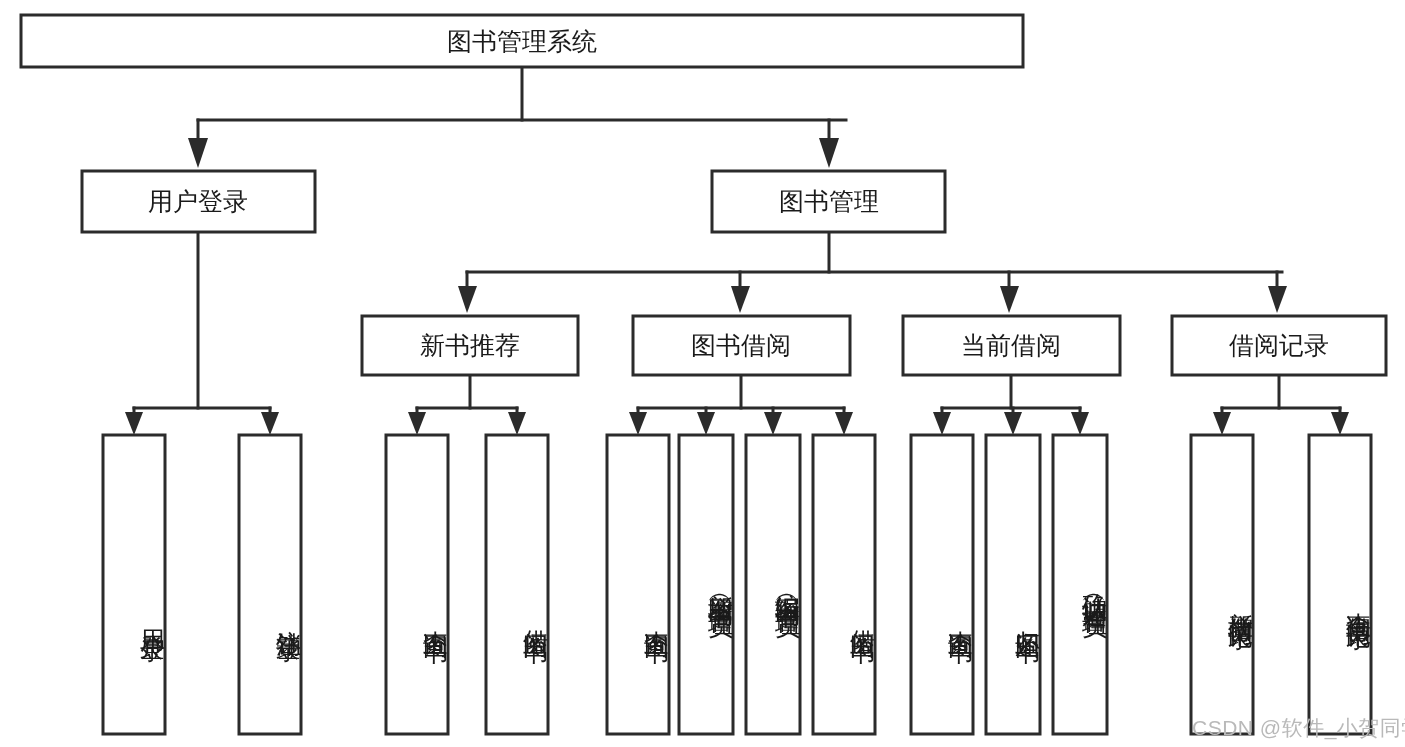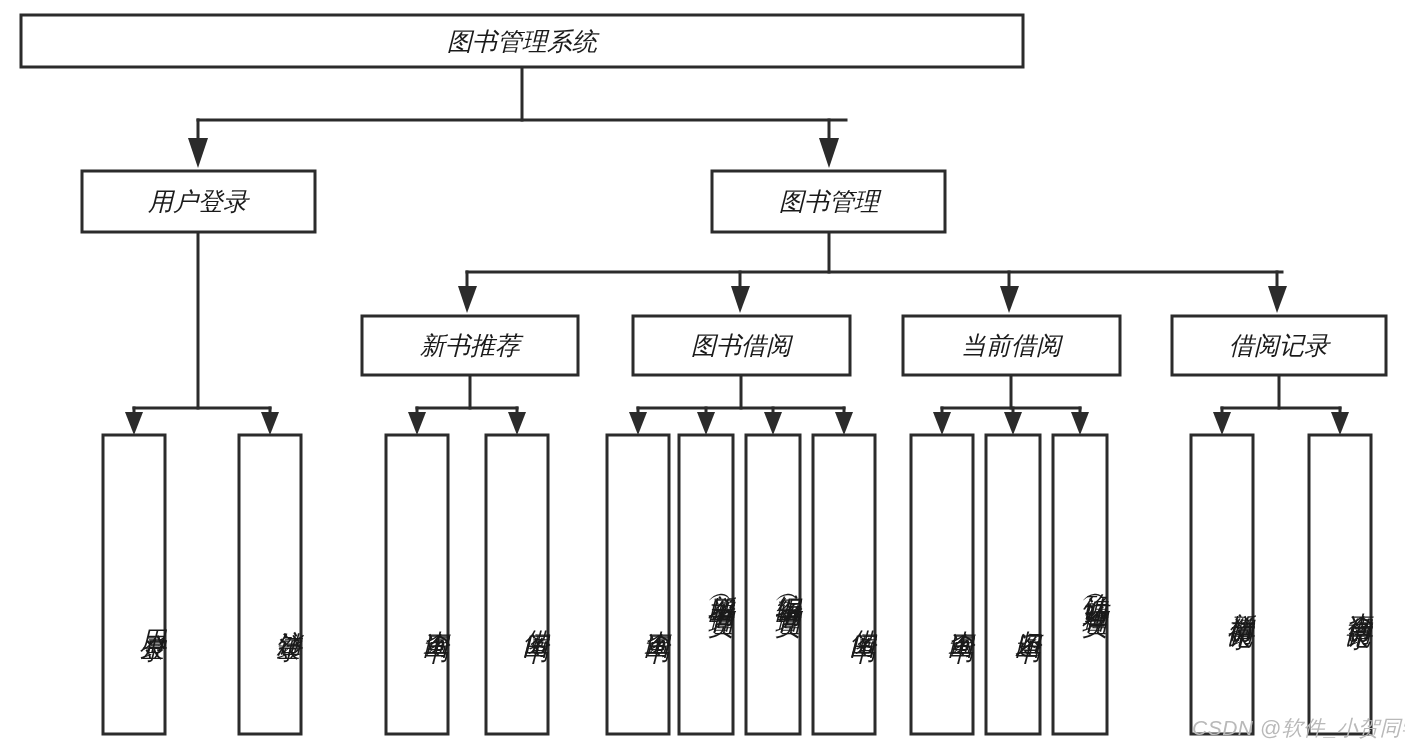--- a/index.html
+++ b/index.html
@@ -11,21 +11,20 @@
     width: 1405px;
     height: 747px;
     font-family: "Liberation Sans", "DejaVu Sans", sans-serif;
     overflow: hidden;
   }
   #diagram-root {
     position: relative;
     width: 1405px;
     height: 747px;
     background: #ffffff;
-    font-style: italic;
   }
   svg.diagram {
     position: absolute;
     left: 0;
     top: 0;
     width: 1405px;
     height: 747px;
     display: block;
   }
   .node-box {

